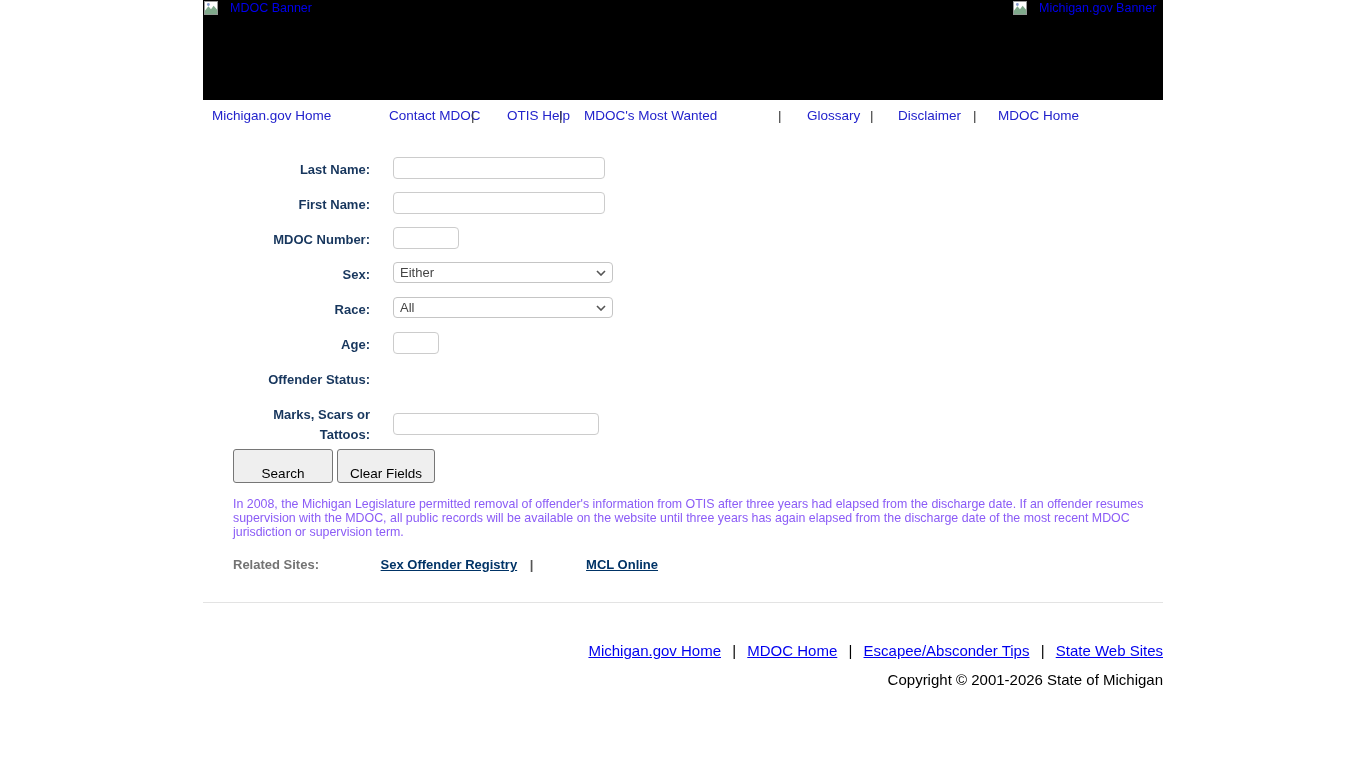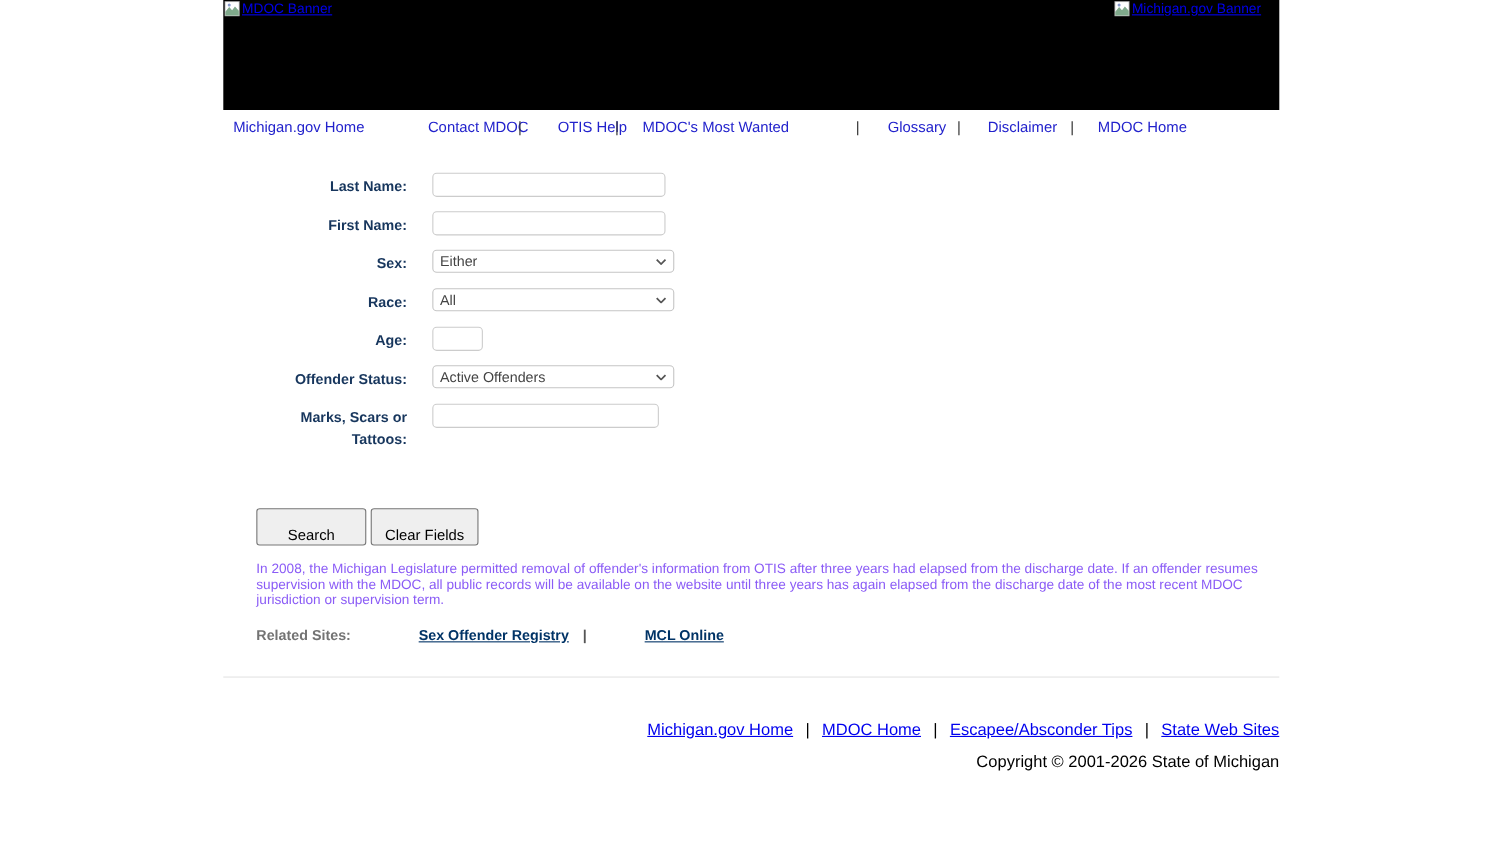--- a/index.html
+++ b/index.html
@@ -2,54 +2,54 @@
 <html><head>
 <meta charset="utf-8">
 <style>
   * { box-sizing: border-box; }
   html, body { margin: 0; padding: 0; background: #fff; }
   body { font-family: "Liberation Sans", sans-serif; width: 1366px; height: 768px; overflow: hidden; }
   .page { width: 960px; margin: 0 auto; position: relative; }
 
   
   .banner { height: 100px; background: #000; position: relative; }
-  .banner-link { position: absolute; top: 1px; display: inline-flex; align-items: center; gap: 2px;
-                 color: #0000EE; text-decoration: underline; font-size: 12.5px; cursor: pointer; }
+  .banner-link { position: absolute; top: 1px; display: inline-flex; align-items: center; gap: 12px;
+                 color: #0000EE; font-size: 12.5px; cursor: pointer; }
   .banner-link.left { left: 1px; }
   .banner-link.right { left: 810px; }
   .broken-icon { display: inline-block; width: 14px; height: 14px; }
   .broken-icon svg { display: block; }
 
   
   .nav { position: relative; height: 34px; font-size: 13.5px; }
   .nav-item { position: absolute; top: 8px; color: #2222CC; text-decoration: none; cursor: pointer; white-space: nowrap; }
   .nav-sep { position: absolute; top: 8px; color: #333; }
 
   
   .search-form { margin-top: 23px; padding-left: 30px; }
   .form-row { display: flex; align-items: flex-start; margin-bottom: 12px; }
-  .form-row.marks { margin-bottom: 4px; }
+  .form-row.marks { margin-bottom: 4px; align-items: center; }
   .form-label { width: 137px; text-align: right; font-weight: bold; font-size: 13px;
                 color: #17365D; padding-top: 3px; line-height: 20px; }
   .text-input { height: 22px; border: 1px solid #CCCCCC; border-radius: 4px; padding: 0 6px;
                 font-size: 13px; color: #444; outline: none; margin-left: 23px; background: #fff;
                 font-family: "Liberation Sans", sans-serif; }
   .w-name  { width: 212px; }
   .w-mdoc  { width: 66px; }
   .w-age   { width: 46px; }
   .w-marks { width: 206px; }
   .select-wrap { position: relative; display: inline-block; margin-left: 23px; }
   .select { appearance: none; -webkit-appearance: none; width: 220px; height: 21px;
             border: 1px solid #C5C5C5; border-radius: 4px; background: #fff; font-size: 13px;
             color: #444; padding: 0 36px 0 6px; outline: none; font-family: "Liberation Sans", sans-serif; }
   .chevron { position: absolute; right: 7px; top: 8px; pointer-events: none; }
 
   .button-row { display: flex; gap: 4px; margin-top: 4px; }
   .btn { background: #EFEFEF; border: 1px solid #767676; border-radius: 3px; font-size: 13.5px;
-         color: #000; height: 25px; padding: 16px 12px; cursor: pointer; font-family: "Liberation Sans", sans-serif; margin-top: 48px; }
+         color: #000; height: 25px; padding: 16px 12px; cursor: pointer; font-family: "Liberation Sans", sans-serif; }
   .btn-search { width: 100px; }
 
   
   .disclaimer { margin: 14px 0 0 30px; width: 930px; font-size: 12.4px; color: #8b5cf6; line-height: 14px; }
 
   
   .related { margin: 18px 0 0 30px; font-size: 13px; font-weight: bold; }
   .related-label { color: #737373; margin-right: 18px; }
   .related-link { color: #003366; text-decoration: underline; cursor: pointer; margin-left: 40px; }
   .related-sep { color: #555; margin: 0 9px; }
@@ -110,20 +110,24 @@
     <div class="form-row">
       <label class="form-label">Last Name:</label>
       <input type="text" class="text-input w-name" style="">
     </div>
 
     <div class="form-row">
       <label class="form-label">First Name:</label>
       <input type="text" class="text-input w-name" style="">
     </div>
 
+    <div class="form-row">
+      <label class="form-label">MDOC Number:</label>
+      <input type="text" class="text-input w-mdoc" style="">
+    </div>
 
     <div class="form-row">
       <label class="form-label">Sex:</label>
       <span class="select-wrap">
         <select class="select">
           <option>Either</option>
         </select>
         <svg class="chevron" width="10" height="6" viewBox="0 0 10 6">
           <polyline points="1,1 5,5 9,1" fill="none" stroke="#555" stroke-width="1.6"></polyline>
         </svg>
@@ -142,28 +146,20 @@
       </span>
     </div>
 
     <div class="form-row">
       <label class="form-label">Age:</label>
       <input type="text" class="text-input w-age" style="">
     </div>
 
     <div class="form-row">
       <label class="form-label">Offender Status:</label>
-      <span class="select-wrap">
-        <select class="select">
-          <option>Active Offenders</option>
-        </select>
-        <svg class="chevron" width="10" height="6" viewBox="0 0 10 6">
-          <polyline points="1,1 5,5 9,1" fill="none" stroke="#555" stroke-width="1.6"></polyline>
-        </svg>
-      </span>
     </div>
 
     <div class="form-row marks">
       <label class="form-label">Marks, Scars or Tattoos:</label>
       <input type="text" class="text-input w-marks" style="">
     </div>
 
     <div class="button-row">
       <button type="button" class="btn btn-search">Search</button>
       <button type="button" class="btn">Clear Fields</button>

